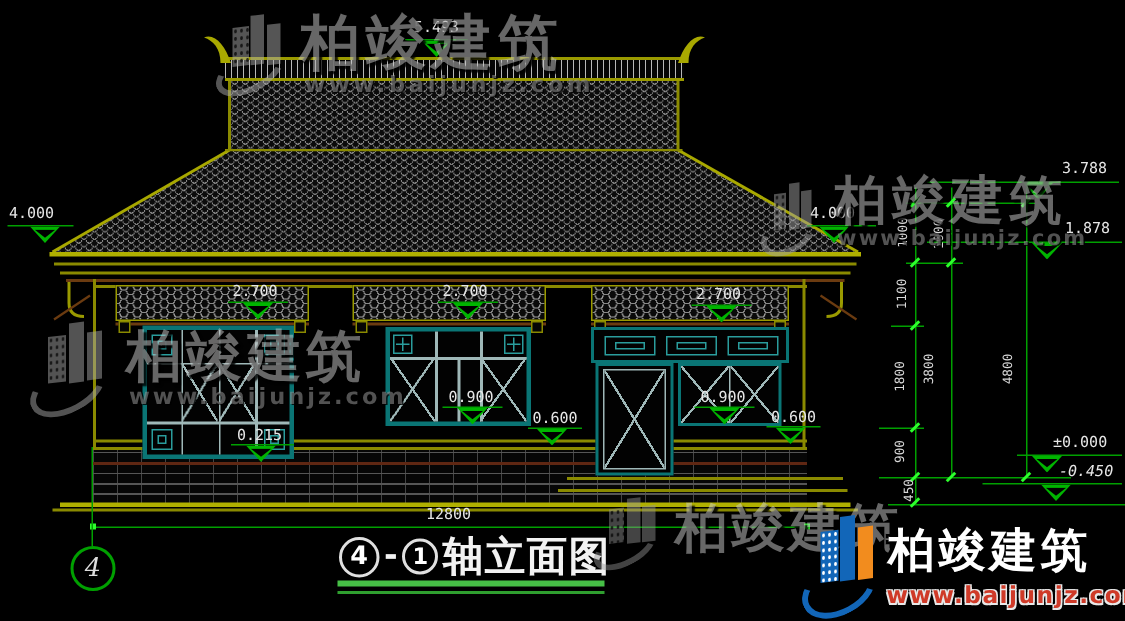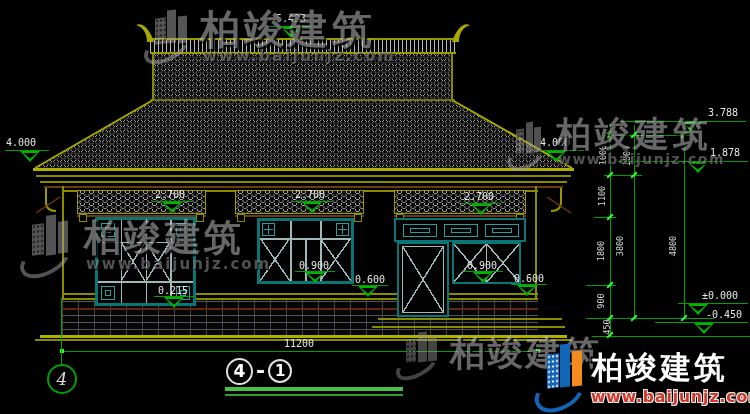--- a/index.html
+++ b/index.html
@@ -181,21 +181,21 @@
   <div class="abs lvl-tri" style="left:682px;top:122px;"></div>
 
   <div class="abs txt" style="left:710px;top:148px;">1.878</div>
   <div class="abs gline" style="left:618px;top:161px;width:130px;"></div>
   <div class="abs lvl-tri" style="left:688px;top:162px;"></div>
 
   <div class="abs txt" style="left:702px;top:291px;">±0.000</div>
   <div class="abs gline" style="left:678px;top:303px;width:70px;"></div>
   <div class="abs lvl-tri" style="left:688px;top:304px;"></div>
 
-  <div class="abs txt" style="left:706px;top:310px;">-0.450</div>
+  <div class="abs txt" style="left:706px;top:310px;font-style:italic;">-0.450</div>
   <div class="abs gline" style="left:655px;top:322px;width:93px;"></div>
   <div class="abs lvl-tri" style="left:694px;top:323px;"></div>
 
   <div class="abs txt" style="left:155px;top:190px;">2.700</div>
   <div class="abs gline" style="left:152px;top:201px;width:40px;"></div>
   <div class="abs lvl-tri" style="left:162px;top:202px;"></div>
 
   <div class="abs txt" style="left:295px;top:190px;">2.700</div>
   <div class="abs gline" style="left:292px;top:201px;width:40px;"></div>
   <div class="abs lvl-tri" style="left:302px;top:202px;"></div>
@@ -248,37 +248,38 @@
 
   <div class="abs vtxt" style="left:603px;top:155px;transform:translate(-50%,-50%) rotate(-90deg);">1000</div>
   <div class="abs vtxt" style="left:602px;top:196px;transform:translate(-50%,-50%) rotate(-90deg);">1100</div>
   <div class="abs vtxt" style="left:601px;top:251px;transform:translate(-50%,-50%) rotate(-90deg);">1800</div>
   <div class="abs vtxt" style="left:601px;top:301px;transform:translate(-50%,-50%) rotate(-90deg);">900</div>
   <div class="abs vtxt" style="left:607px;top:327px;transform:translate(-50%,-50%) rotate(-90deg);">450</div>
   <div class="abs vtxt" style="left:627px;top:156px;transform:translate(-50%,-50%) rotate(-90deg);">1000</div>
   <div class="abs vtxt" style="left:620px;top:246px;transform:translate(-50%,-50%) rotate(-90deg);">3800</div>
   <div class="abs vtxt" style="left:673px;top:246px;transform:translate(-50%,-50%) rotate(-90deg);">4800</div>
 
-  <div class="abs txt" style="left:284px;top:339px;">11200</div>
+  <div class="abs txt" style="left:284px;top:339px;">12800</div>
   <div class="abs gline" style="left:62px;top:351px;width:476px;"></div>
   <div class="abs dot" style="left:60px;top:349px;"></div>
   <div class="abs dot" style="left:536px;top:349px;"></div>
   <div class="abs gvline" style="left:61px;top:298px;height:66px;"></div>
   <div class="abs grid-circle" style="left:47px;top:364px;width:30px;height:30px;font-size:17px;">
     <span>4</span>
   </div>
 
   <div class="abs" style="left:226px;top:355px;display:flex;align-items:center;gap:3px;height:32px;">
     <div class="title-circle" style="width:27px;height:27px;font-size:17px;">
       <span>4</span>
     </div>
     <span class="title-text" style="font-size:22px;">-</span>
     <div class="title-circle" style="width:24px;height:24px;font-size:15px;">
       <span>1</span>
     </div>
+    <span class="title-text" style="font-size:27px;letter-spacing:1px;">轴立面图</span>
   </div>
   <div class="abs" style="left:225px;top:387px;width:178px;height:4px;background:#46c046;"></div>
   <div class="abs" style="left:225px;top:394px;width:178px;height:2px;background:#2f9f2f;"></div>
 
   <div class="bj-mark" style="left:142px;top:8px;width:54px;height:54px;color:rgba(170,170,170,.5);">
     <div class="swoosh"></div>
       <div class="b1"></div>
       <div class="b2"></div>
       <div class="b3"></div>
   </div>

